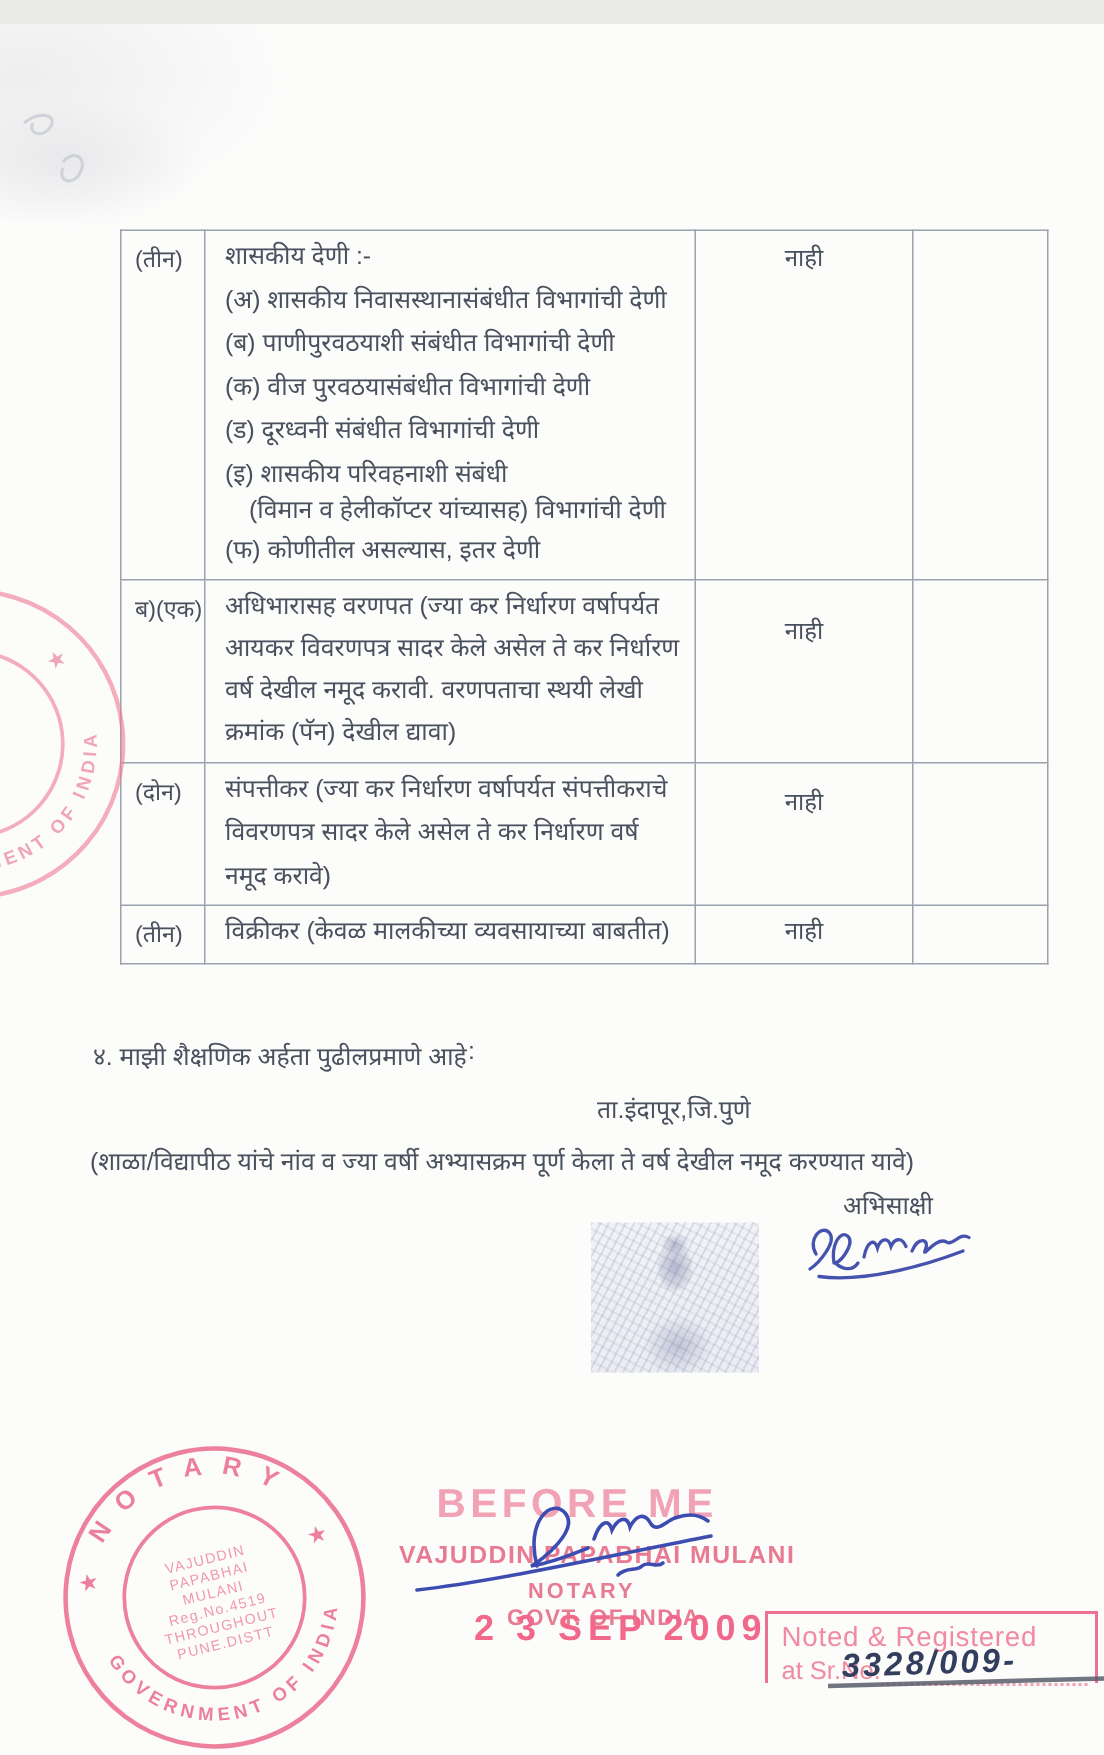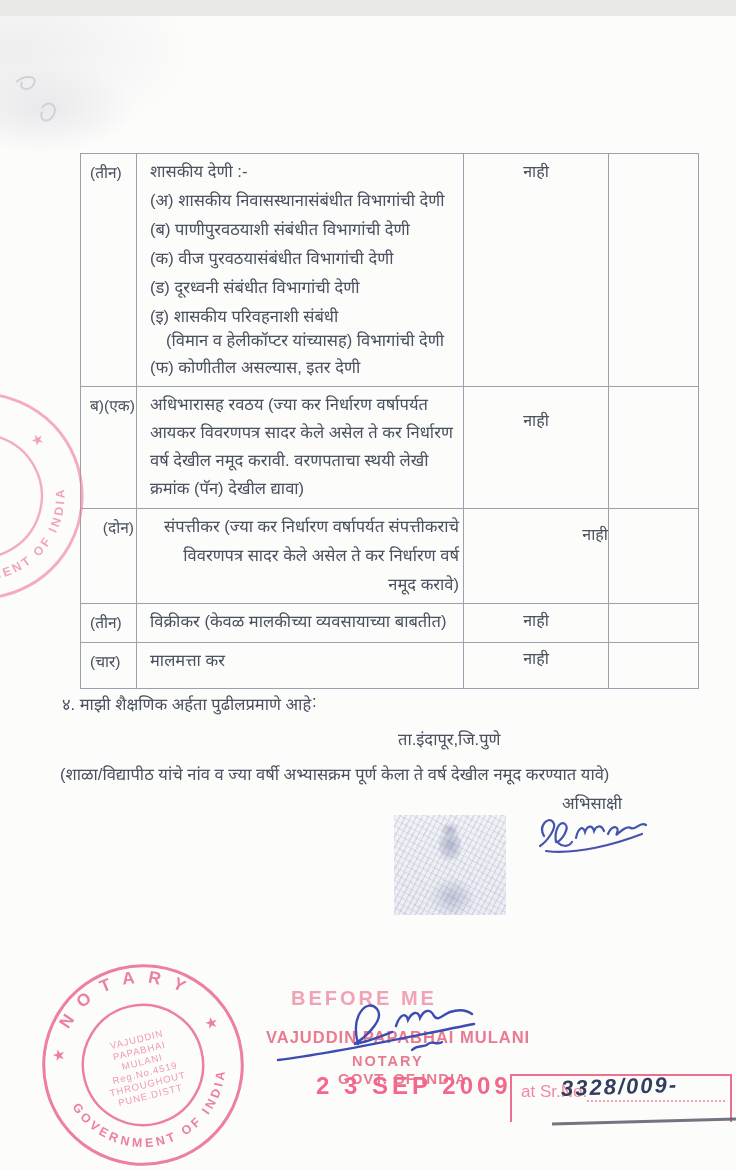--- a/index.html
+++ b/index.html
@@ -26,21 +26,21 @@
   }
   td.c1{padding:7px 2px 0 9px; font-size:15.5px; white-space:nowrap;}
   td.c2{padding:7px 4px 0 13px;}
   td.c3{text-align:center;}
   .lines .line{line-height:21px; margin-bottom:8px;}
   .r1 .lines .line{margin-bottom:7px;}
   .lines .line.indent{margin-top:-5px; padding-left:16px; margin-bottom:6px;}
   .status{font-size:16px;}
   .s-r0{padding-top:6px;} .s-r1{padding-top:22px;} .s-r2{padding-top:14px;}
   .s-r3{padding-top:5px;} .s-r4{padding-top:4px;}
-  tr.r0 td{height:226px;} tr.r1 td{height:122px;} tr.r2 td{height:88px;text-align:right;}
+  tr.r0 td{height:226px;} tr.r1 td{height:122px;} tr.r2 td{height:88px;}
   tr.r3 td{height:39px;} tr.r4 td{height:46px;}
   
   .sec4{position:absolute; left:0; top:0; width:736px; font-size:16.5px;}
   .sec4 .row{position:absolute; white-space:nowrap;}
   .s4-l1{left:62px; top:676px;}
   .s4-colon{position:absolute; left:250px;}
   .s4-v1{position:absolute; left:336px;}
   .s4-l2{left:75px; top:711px;}
   .s4-v2{position:absolute; left:323px;}
   .s4-l3{left:60px; top:746px;text-align:center;}
@@ -57,21 +57,21 @@
   }
   .witness-label{position:absolute; left:562px; top:775px; font-size:16.5px;}
   .sig-witness{position:absolute; left:534px; top:790px;}
   
   .stamp-round{position:absolute; left:38px; top:944px; transform:rotate(-14deg); opacity:.88;}
   .stamp-partial{position:absolute; left:-128px; top:372px; transform:rotate(-28deg); opacity:.62;}
   .st-text{fill:#ea6f8f;}
   .st-inner{fill:#ef8ba4;}
   
   .bm{position:absolute; left:0; top:0; width:736px; color:#ef8ba0;}
-  .bm-title{position:absolute; left:291px; top:971px; font-size:20px; font-weight:bold;
+  .bm-title{position:absolute; left:291px; top:971px; font-size:27px; font-weight:bold;
             letter-spacing:3px; color:#f093a8; opacity:.85;}
   .bm-name{position:absolute; left:266px; top:1012px; font-size:16.5px; font-weight:bold;
            letter-spacing:1px; color:#e87b92; white-space:nowrap;}
   .bm-notary{position:absolute; left:352px; top:1037px; font-size:14.5px; font-weight:bold;
              letter-spacing:2px; color:#e87b92;}
   .bm-govt{position:absolute; left:338px; top:1054px; font-size:15px; font-weight:bold;
            letter-spacing:1px; color:#e87b92;}
   .bm-date{position:absolute; left:316px; top:1056px; font-size:24px; font-weight:bold;
            letter-spacing:4px; color:#f1688a;}
   .sig-notary{position:absolute; left:262px; top:978px;}
@@ -128,21 +128,21 @@
           </td>
         <td class="c3">
             <div class="status s-r0">नाही</div>
           </td>
         <td class="c4"></td>
       </tr>
       <tr class="r1">
         <td class="c1"><span>ब)(एक)</span></td>
         <td class="c2">
             <div class="lines">
-              <div class="line">अधिभारासह रवठय (ज्या कर निर्धारण वर्षापर्यत</div>
+              <div class="line">अधिभारासह वरणपत (ज्या कर निर्धारण वर्षापर्यत</div>
               <div class="line">आयकर विवरणपत्र सादर केले असेल ते कर निर्धारण</div>
               <div class="line">वर्ष देखील नमूद करावी. वरणपताचा स्थयी लेखी</div>
               <div class="line">क्रमांक (पॅन) देखील द्यावा)</div>
             </div>
           </td>
         <td class="c3">
             <div class="status s-r1">नाही</div>
           </td>
         <td class="c4"></td>
       </tr>
@@ -162,32 +162,20 @@
       </tr>
       <tr class="r3">
         <td class="c1"><span>(तीन)</span></td>
         <td class="c2">
             <div class="lines">
               <div class="line">विक्रीकर (केवळ मालकीच्या व्यवसायाच्या बाबतीत)</div>
             </div>
           </td>
         <td class="c3">
             <div class="status s-r3">नाही</div>
-          </td>
-        <td class="c4"></td>
-      </tr>
-      <tr class="r4">
-        <td class="c1"><span>(चार)</span></td>
-        <td class="c2">
-            <div class="lines">
-              <div class="line">मालमत्ता कर</div>
-            </div>
-          </td>
-        <td class="c3">
-            <div class="status s-r4">नाही</div>
           </td>
         <td class="c4"></td>
       </tr>
     </tbody>
   </table>
 
   <div class="sec4">
     <div class="row s4-l1">
       <span>४. माझी शैक्षणिक अर्हता पुढीलप्रमाणे आहे</span>
       <span class="s4-colon">:</span>
@@ -262,19 +250,20 @@
   <svg class="sig-notary" width="250" height="78" viewBox="0 0 250 78">
     <g fill="none" stroke="#3c4cb0" stroke-width="2.4" stroke-linecap="round">
       <path d="M96,50 C88,20 106,4 115,15 C124,26 100,46 92,50 C106,48 120,42 130,38"></path>
       <path d="M134,32 C138,20 144,18 146,26 C150,18 156,16 158,24 C162,16 168,14 172,22 C176,28 182,20 188,18 C194,16 202,14 210,20"></path>
       <path d="M16,66 C70,60 150,42 212,30"></path>
       <path d="M150,56 C156,50 162,54 166,50 C170,46 176,52 180,48"></path>
     </g>
   </svg>
 
   <div class="noted">
+    <div class="noted-l1">Noted &amp; Registered</div>
     <div class="noted-l2">
       <span>at Sr.No.</span><span class="noted-dots"><span class="noted-serial">3328/009-</span></span>
     </div>
   </div>
   <div class="noted-underline"></div>
 
 </div>
 
 </body></html>

